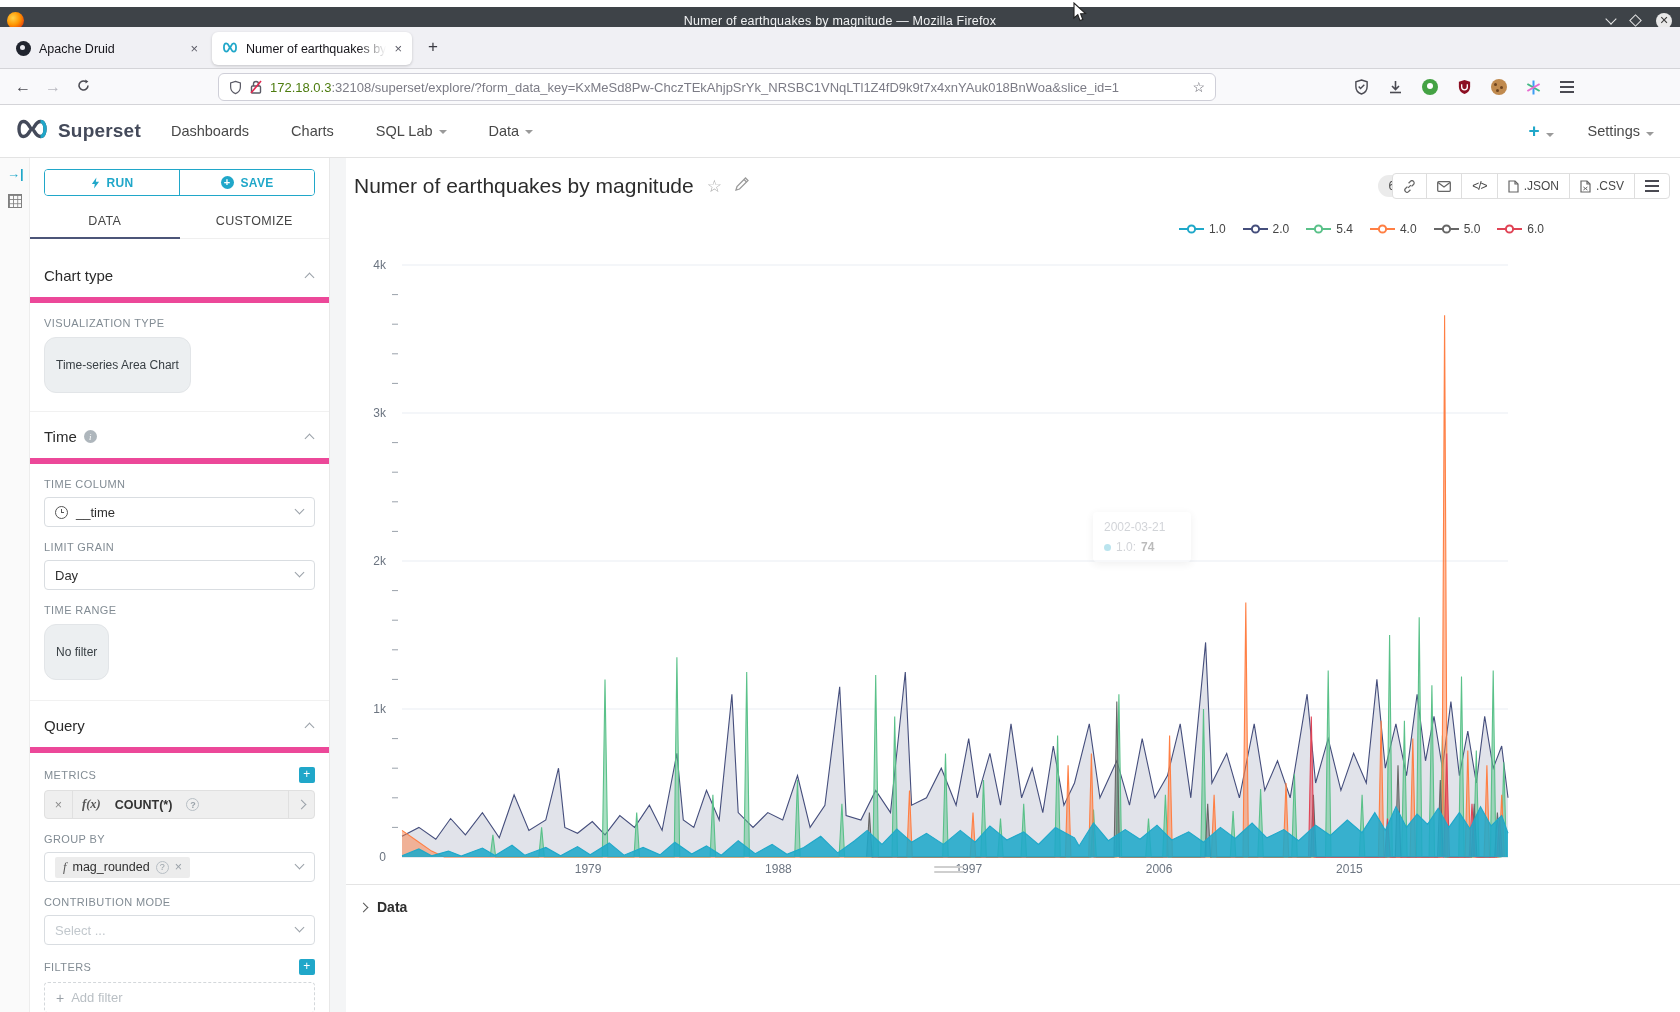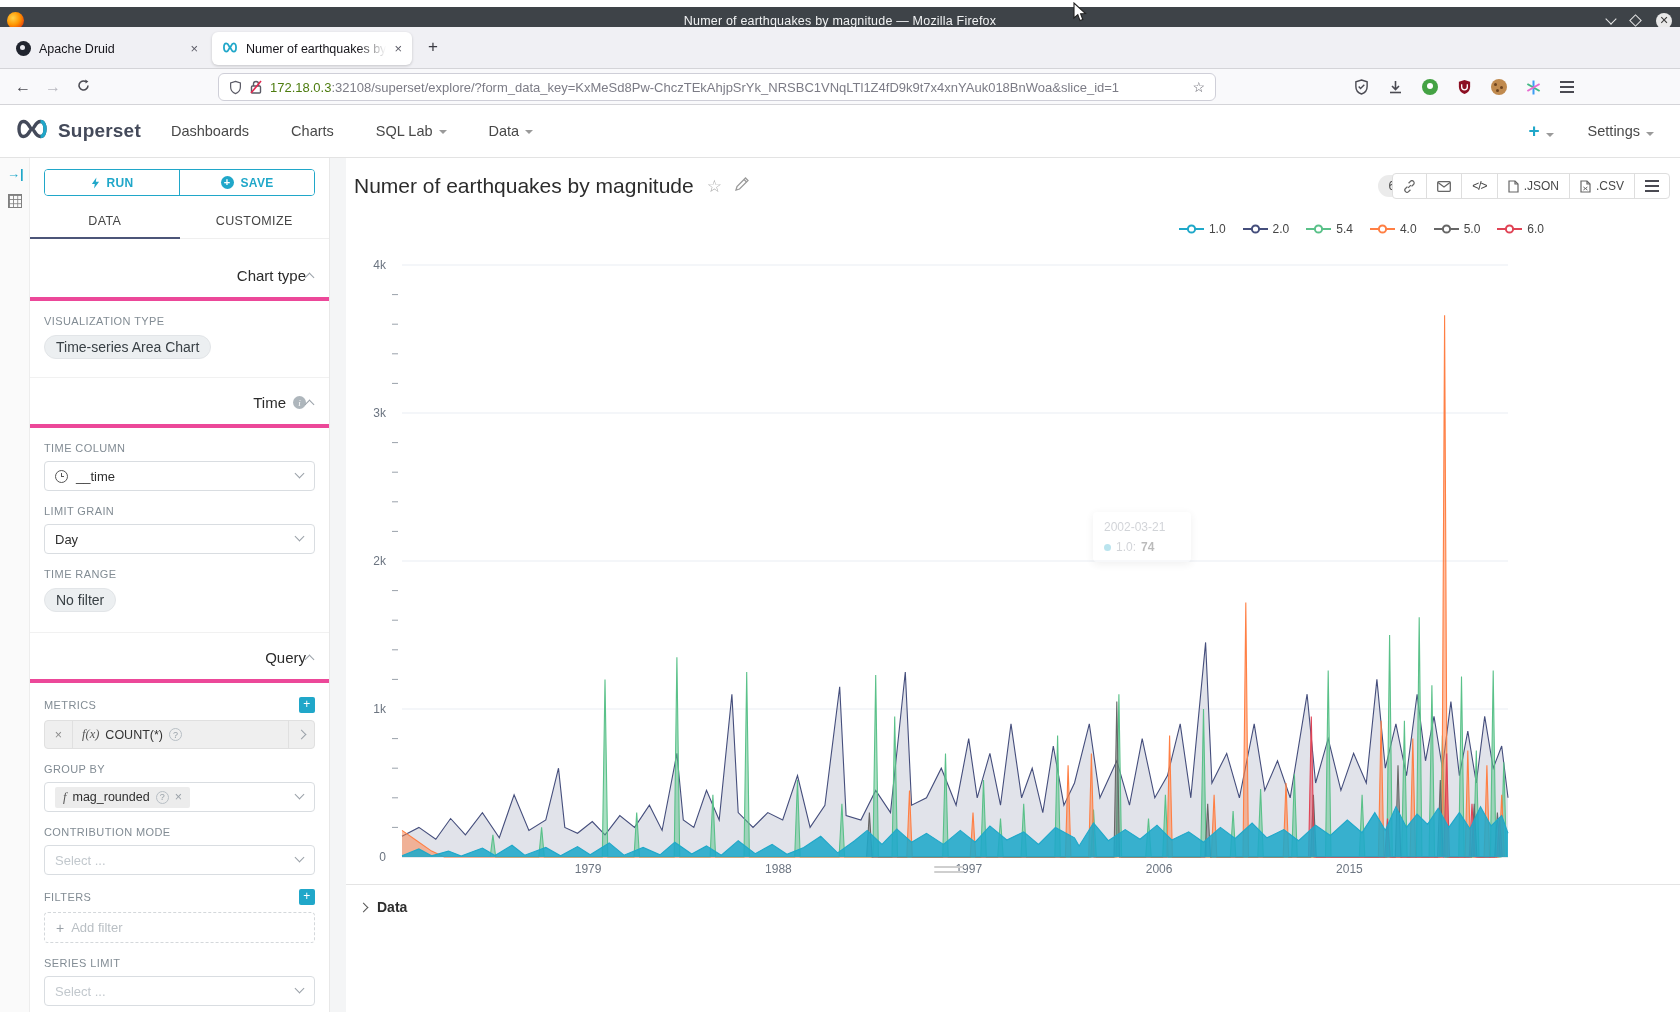--- a/index.html
+++ b/index.html
@@ -69,39 +69,39 @@
   .cpanel{position:absolute;left:30px;top:0;width:300px;height:100%;background:#fff;border-right:1px solid #e8e8e8;
           overflow:hidden;}
   .btnrow{display:flex;margin:11px 14px 0 14px;height:27px;border:1px solid #20A7C9;border-radius:4px;overflow:hidden;}
   .btnrow .b{flex:1;display:flex;align-items:center;justify-content:center;gap:7px;color:#20A7C9;
              font-size:12px;font-weight:bold;letter-spacing:.3px;background:#fff;}
   .btnrow .b+.b{border-left:1px solid #20A7C9;}
   .save-ic{width:13px;height:13px;border-radius:50%;background:#20A7C9;color:#fff;font-size:11px;line-height:12px;text-align:center;font-weight:bold;}
   .ptabs{display:flex;margin-top:9px;border-bottom:1px solid #efefef;}
   .ptabs .t{flex:1;text-align:center;padding:9px 0 10px;font-size:12.5px;letter-spacing:.4px;color:#454545;position:relative;}
   .ptabs .t.active:after{content:"";position:absolute;left:0;right:0;bottom:-1px;height:2px;background:#4c5578;}
-  .sec-h{display:flex;align-items:center;justify-content:flex-end;padding:16px 16px 13px 14px;
-         font-size:15px;color:#2b2b2b;border-bottom:4px solid #ec4899;}
+  .sec-h{display:flex;align-items:center;justify-content:space-between;padding:16px 16px 13px 14px;
+         font-size:15px;color:#2b2b2b;border-bottom:6px solid #ec4899;}
   .sec-h .left{display:flex;align-items:center;gap:7px;}
   .chev{display:inline-block;width:7px;height:7px;border-right:1.6px solid #9aa1a8;border-bottom:1.6px solid #9aa1a8;}
   .chev.up{transform:rotate(-135deg);margin-top:4px;}
   .chev.down{transform:rotate(45deg);margin-top:-3px;}
   .chev.right{transform:rotate(-45deg);}
   .flabel{margin:14px 14px 0;font-size:11px;letter-spacing:.4px;color:#828c94;display:flex;align-items:center;justify-content:space-between;}
   .plusbtn{width:16px;height:16px;background:#20A7C9;border-radius:2px;color:#fff;font-size:12px;line-height:15px;text-align:center;}
   .select{margin:7px 14px 0;height:30px;border:1px solid #d9dde1;border-radius:4px;background:#fff;
           display:flex;align-items:center;padding:0 10px;font-size:13px;color:#2f2f2f;position:relative;}
   .select .ph{color:#c2c8cd;}
   .select .chev{position:absolute;right:11px;top:11px;}
-  .pill{display:inline-block;background:#eceff1;border:1px solid #e2e5e8;border-radius:12px;padding:3px 11px;
-        font-size:14px;color:#394045;}
+  .pill{display:inline-block;background:#eceff1;border:1px solid #e2e5e8;border-radius:12px;padding:20px 11px;
+        font-size:12px;color:#394045;}
   .metricbox{margin:7px 14px 0;height:29px;background:#efefef;border:1px solid #e0e0e0;border-radius:4px;
              display:flex;align-items:stretch;font-size:12.5px;color:#333;}
   .metricbox .xx{width:28px;display:flex;align-items:center;justify-content:center;color:#8c8c8c;border-right:1px solid #e0e0e0;}
-  .metricbox .mid{flex:1;display:flex;align-items:center;gap:6px;padding:0 9px;}
+  .metricbox .mid{flex:1;display:flex;align-items:center;gap:14px;padding:0 9px;font-weight:bold;}
   .metricbox .arr{width:26px;display:flex;align-items:center;justify-content:center;border-left:1px solid #e0e0e0;}
   .fx{font-style:italic;font-family:"Liberation Serif",serif;color:#555;}
   .qmark{width:13px;height:13px;border:1px solid #b8bfc5;border-radius:50%;color:#98a1a8;font-size:9px;
          display:inline-flex;align-items:center;justify-content:center;flex:0 0 auto;}
   .inner-pill{display:inline-flex;align-items:center;gap:6px;background:#ececec;border-radius:2px;padding:3px 8px;font-size:12.5px;}
   .dashedbox{margin:7px 14px 0;height:31px;border:1px dashed #d4d8db;border-radius:4px;display:flex;align-items:center;
              padding:0 11px;color:#b9bfc4;font-size:13px;gap:7px;}
   .info-ic{width:13px;height:13px;border-radius:50%;background:#aeb6bc;color:#fff;font-size:9px;font-style:italic;
            display:inline-flex;align-items:center;justify-content:center;font-family:"Liberation Serif",serif;}
   .clock-ic{width:13px;height:13px;border:1.4px solid #555;border-radius:50%;position:relative;margin-right:8px;}

